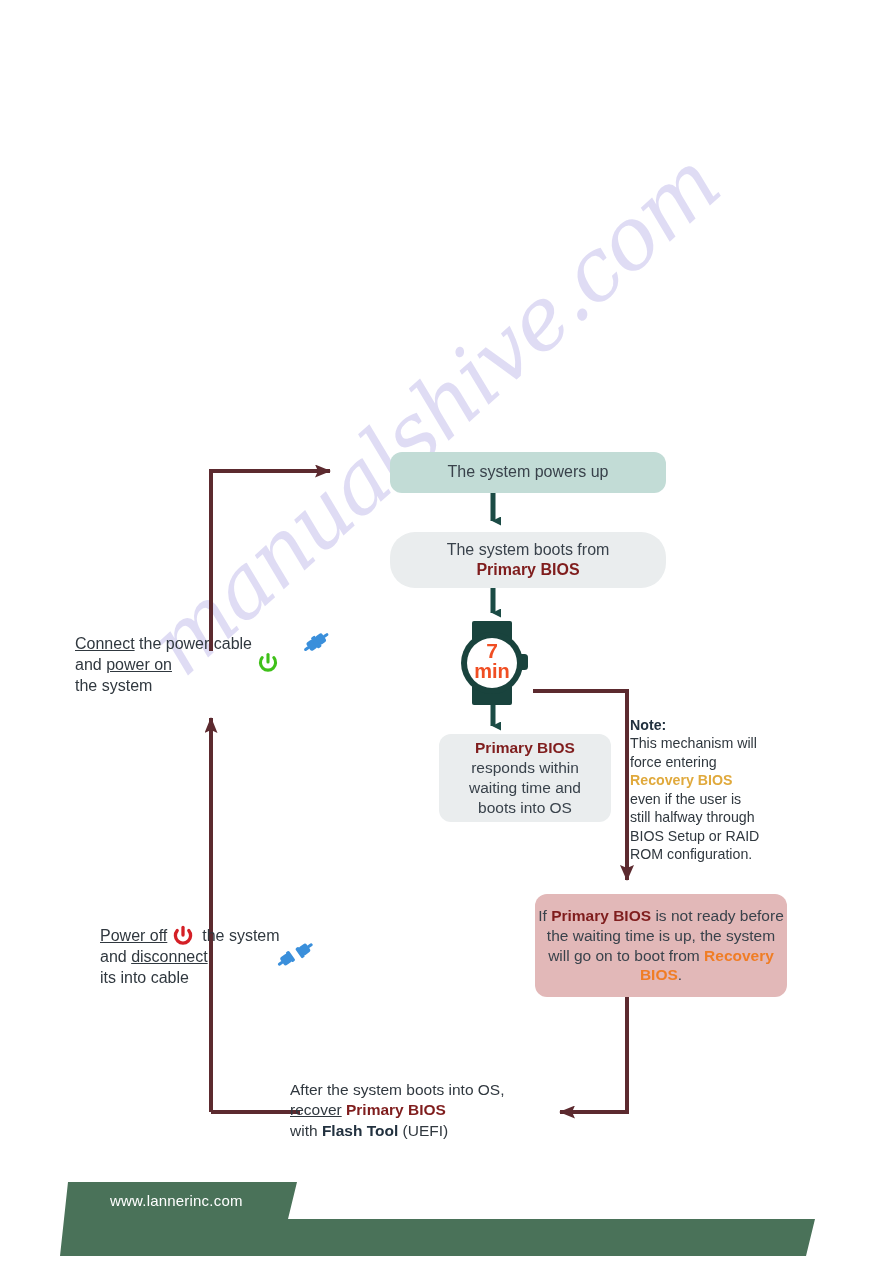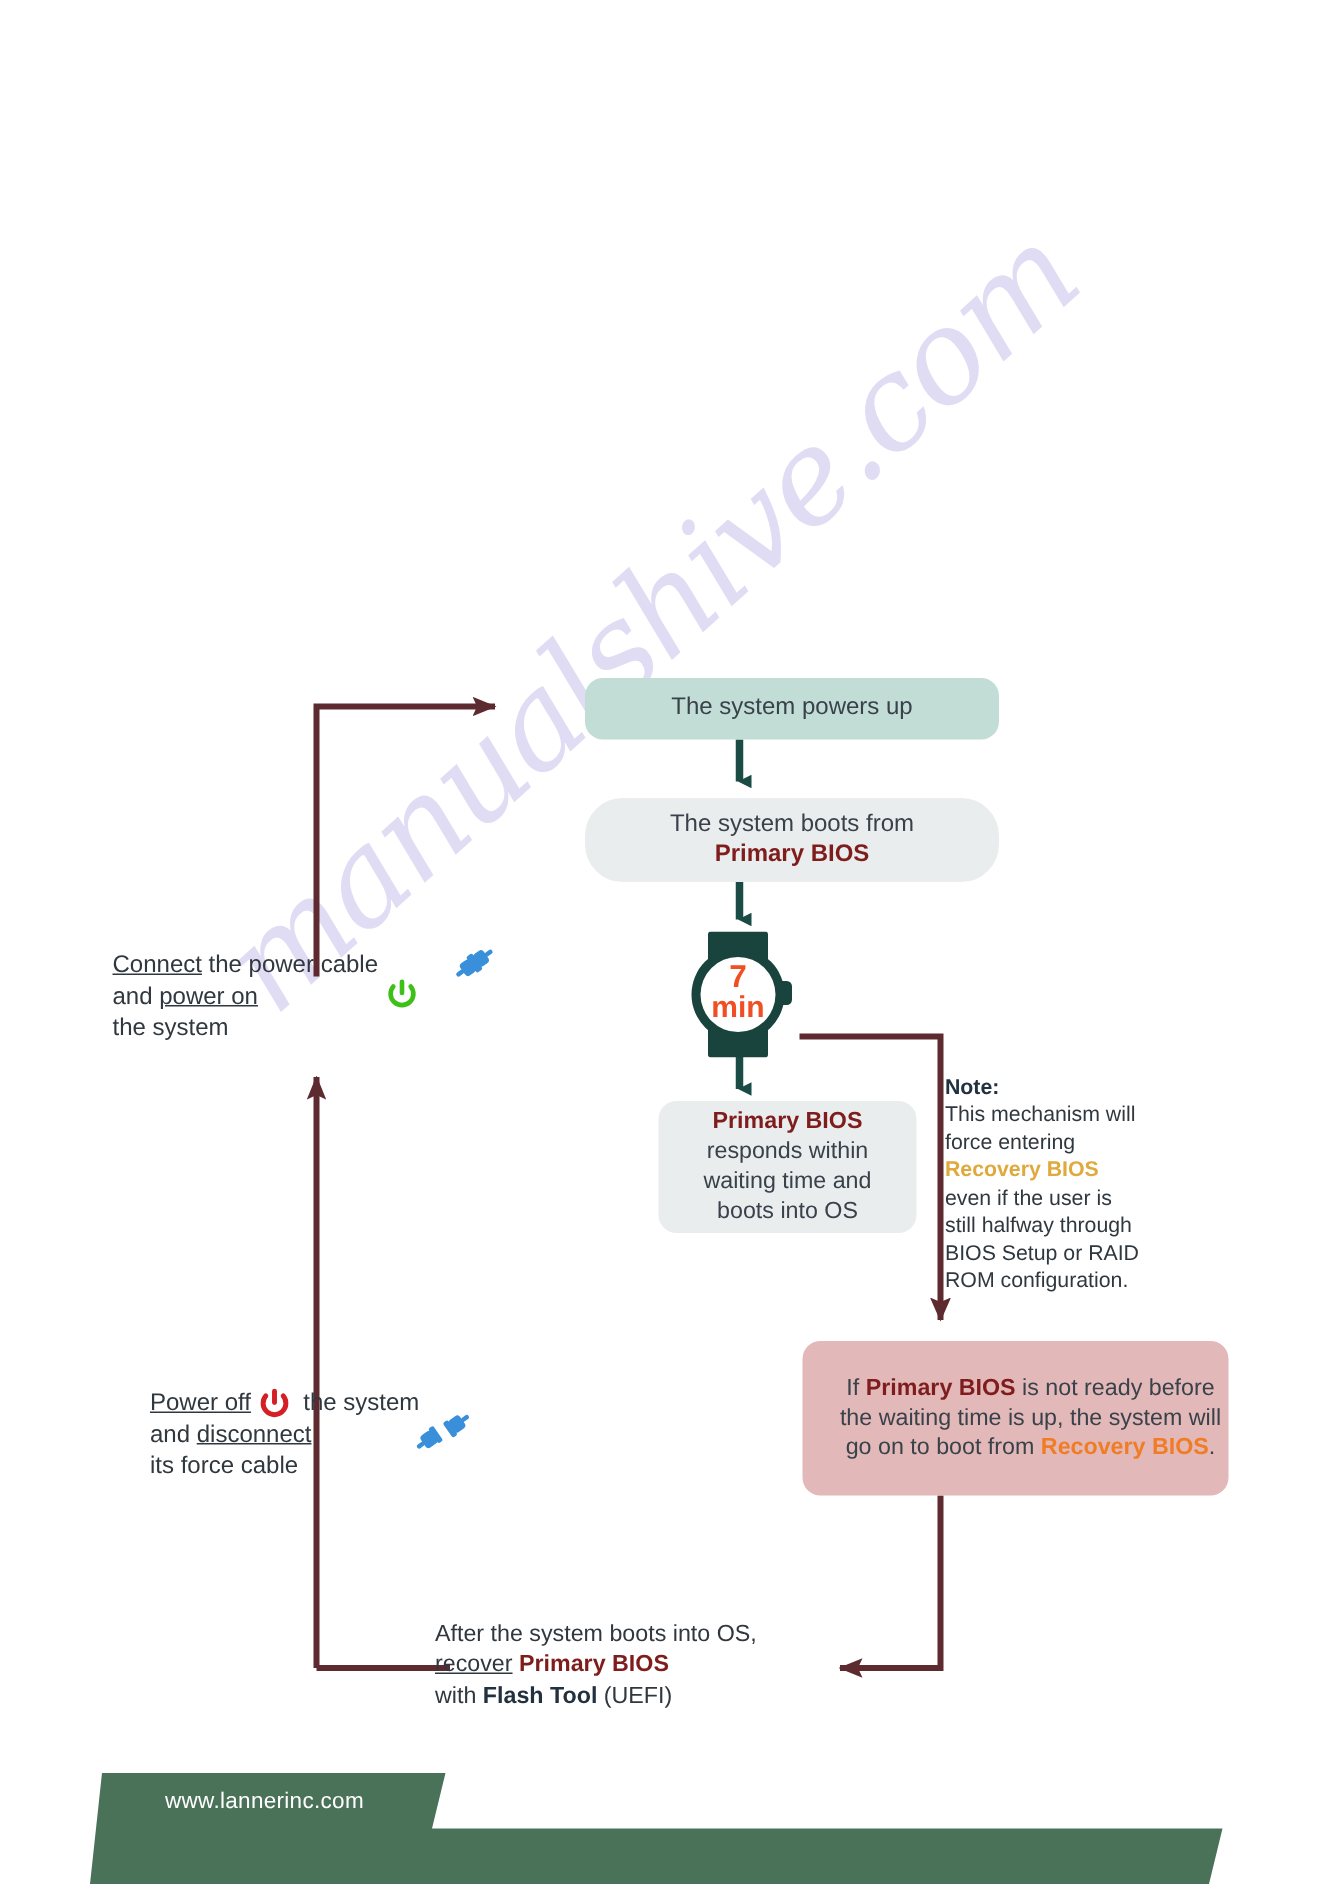--- a/index.html
+++ b/index.html
@@ -61,24 +61,23 @@
     background:#eaedee;
     font-size:16px;
     border-radius:25px;
   }
   #box-responds{
     left:404px; top:734px; width:172px; height:88px;
     background:#eaedee;
     font-size:15.5px;
   }
   #box-recovery{
-    left:500px; top:894px; width:284px; height:103px;
+    left:500px; top:894px; width:252px; height:103px;
     background:#e2b8b8;
     font-size:15.5px;
-    padding-left:20px;
   }
 
   .blue-bold{color:#7f1d1d;font-weight:bold;}
   .orange-bold{color:#f07d25;font-weight:bold;}
   .gold-bold{color:#e0a93c;font-weight:bold;}
   .dark-bold{color:#22313f;font-weight:bold;}
   .uline{text-decoration:underline;}
 
   
   .freetext{
@@ -214,21 +213,21 @@
     <span>and </span><span class="uline">power on</span>
     <span style="display:inline-block;width:26px;"></span><br>
     <span>the system</span>
   </div>
 
   <div class="freetext" id="txt-poweroff">
     <span class="uline">Power off</span>
     <span style="display:inline-block;width:26px;"></span><span> the system</span><br>
     <span>and </span><span class="uline">disconnect</span>
     <span style="display:inline-block;width:30px;"></span><br>
-    <span>its force cable</span>
+    <span>its into cable</span>
   </div>
 
   <div class="freetext" id="txt-recover">
     <span>After the system boots into OS,</span><br>
     <span class="uline">recover</span><span class="blue-bold"> Primary BIOS</span><br>
     <span>with </span><span class="dark-bold">Flash Tool</span><span> (UEFI)</span>
   </div>
 
   <div class="freetext" id="txt-note">
     <span class="dark-bold">Note:</span><br>

